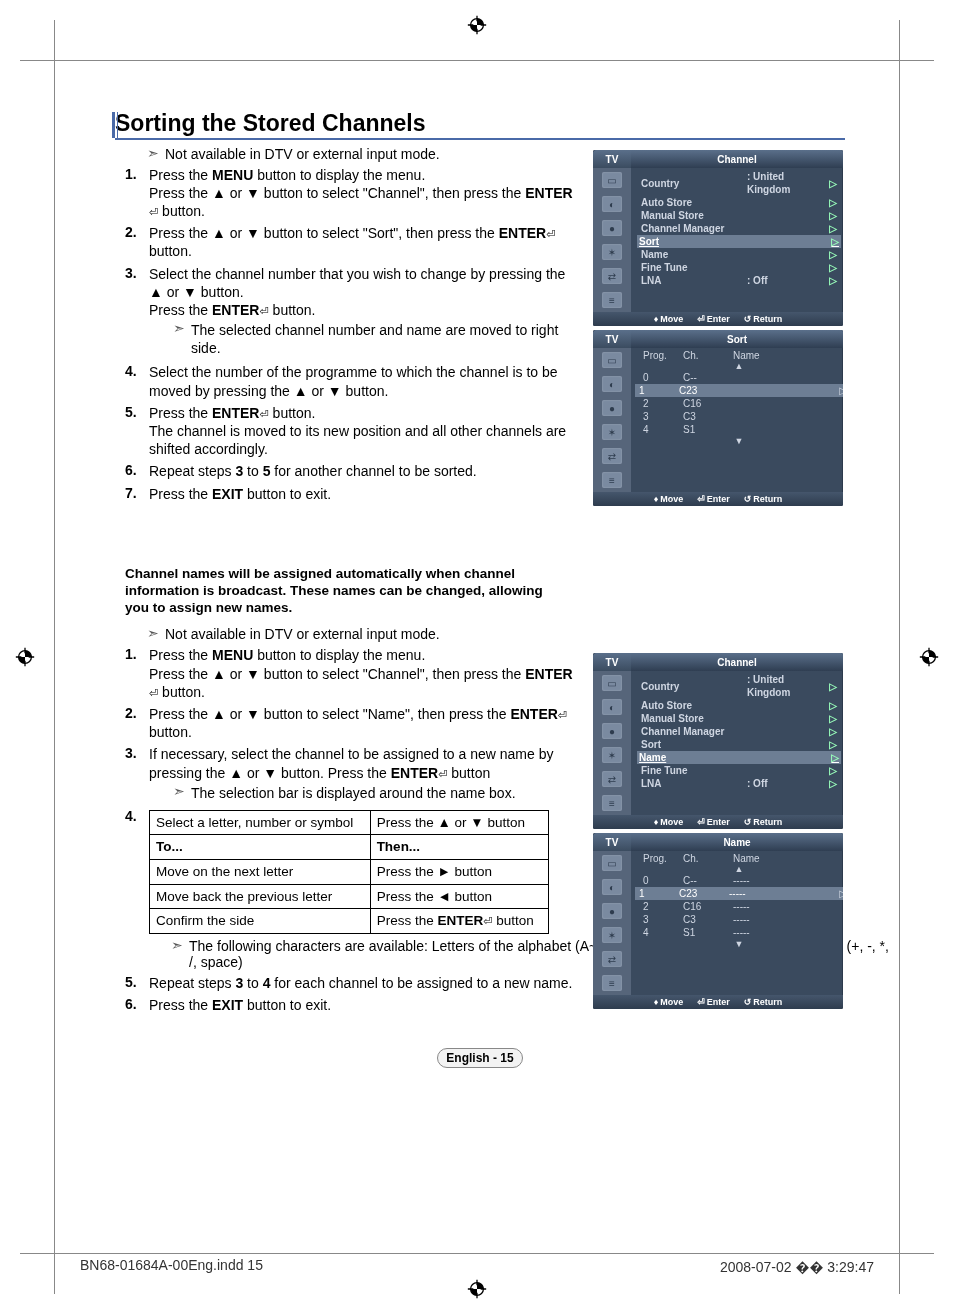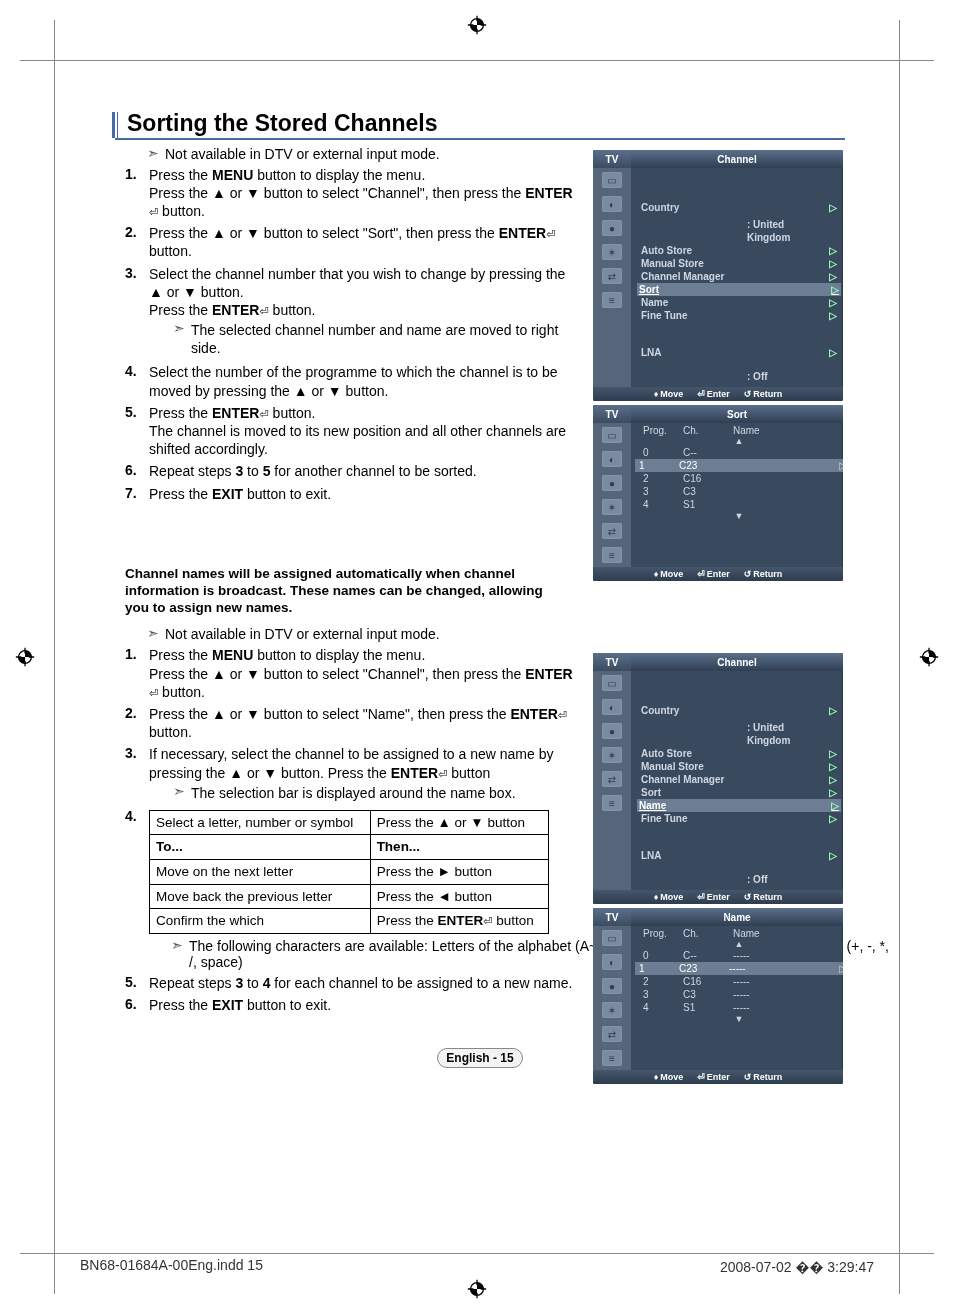--- a/index.html
+++ b/index.html
@@ -38,21 +38,20 @@
     position: absolute;
     left: 115px;
     top: 100px;
     width: 730px;
   }
   .section-title {
     font-size: 23px;
     font-weight: bold;
     color: #000;
     border-bottom: 2px solid #4a6aa8;
-    padding-left: 12px;
     margin: 10px 0 6px 0;
     position: relative;
     line-height: 1.2;
   }
   .section-title::before {
     content: "";
     position: absolute;
     left: -3px;
     top: 2px;
     bottom: 0px;
@@ -268,21 +267,21 @@
     color: #333;
     display: flex;
     justify-content: space-between;
   }
   .enter-icon {
     display: inline-block;
     font-size: 11px;
     vertical-align: 0px;
   }
   .osd-row .lbl { flex:1; }
-  .osd-row .val { width: 80px; text-align:left;margin-top:48px; }
+  .osd-row .val { width: 80px; text-align:left; }
   .updn { text-align:center; color:#cfd6e2; font-size:9px; }
   .wide-note { width: 720px; }
 </style>
 </head>
 <body>
 
 <div class="page">
   <div class="crop left-line"></div>
   <div class="crop right-line"></div>
   <div class="crop top-line"></div>
@@ -570,21 +569,21 @@
                 </tr>
             <tr>
                   <td>Move on the next letter</td>
                   <td>Press the ► button</td>
                 </tr>
             <tr>
                   <td>Move back the previous letter</td>
                   <td>Press the ◄ button</td>
                 </tr>
             <tr>
-                  <td>Confirm the which</td>
+                  <td>Confirm the side</td>
                   <td><span>Press the </span><b>ENTER</b><span class="enter-icon">⏎</span><span> button</span></td>
                 </tr>
           </tbody>
             </table>
         </div>
       </div>
 
       <div class="sub-note wide-note" style="margin-left:46px;">
         <span class="note-arrow">➣</span>
         <span>The following characters are available: Letters of the alphabet (A~Z) / Numbers (0~9) / Special characters (+, -, *, /, space)</span>

